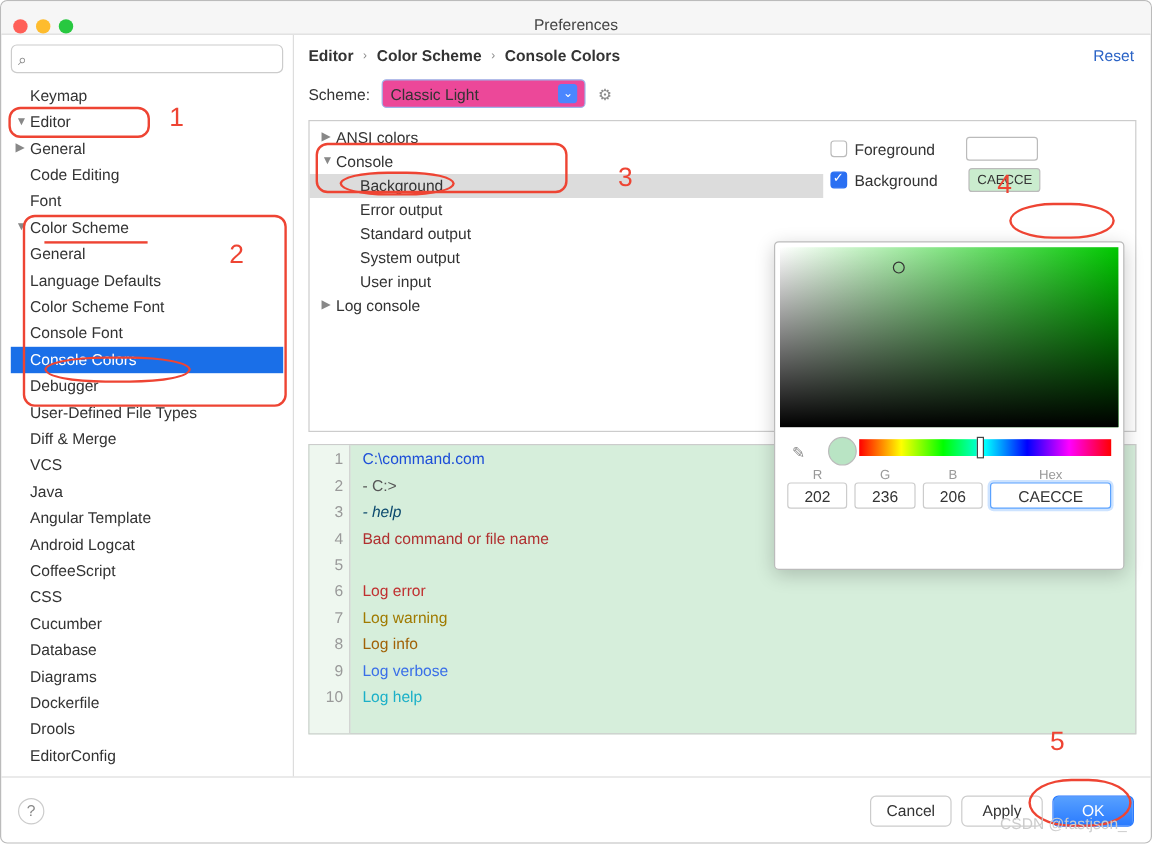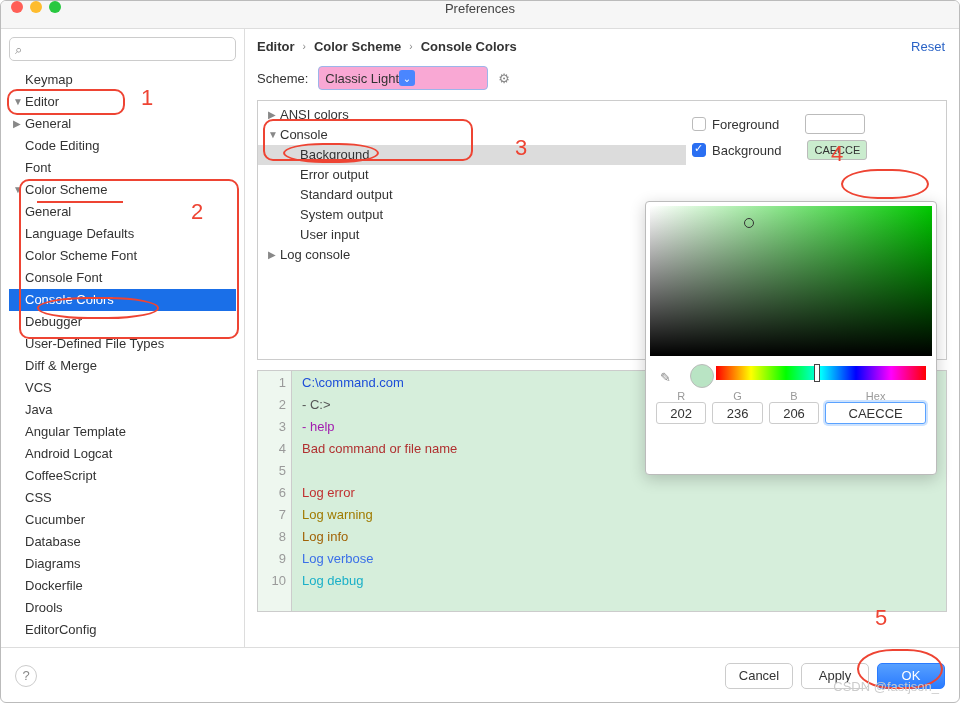--- a/index.html
+++ b/index.html
@@ -1,37 +1,37 @@
 <!DOCTYPE html>
 <html><head>
 <meta charset="utf-8">
 <style>
 *{box-sizing:border-box;margin:0;padding:0;font-family:-apple-system,Helvetica,Arial,sans-serif;font-size:13px;color:#333}
 body{background:#fff;width:960px;height:703px;position:relative;border:1px solid #bbb;border-radius:6px;overflow:hidden}
-.titlebar{height:28px;display:flex;align-items:flex-start;position:relative;border-bottom:1px solid #ddd;background:#f6f6f6}
+.titlebar{height:28px;display:flex;align-items:flex-end;position:relative;border-bottom:1px solid #ddd;background:#f6f6f6}
 .traffic{display:flex;gap:7px;padding-left:10px}
 .tl{width:12px;height:12px;border-radius:50%}
 .title{position:absolute;left:0;right:0;text-align:center;font-size:13px;color:#444;pointer-events:none}
 .top{display:flex;height:618px}
 .sidebar{width:244px;border-right:1px solid #ddd;padding:8px 8px 0 8px;overflow:hidden}
 .search{position:relative;margin-bottom:8px}
 .search input{width:100%;height:24px;border:1px solid #ccc;border-radius:5px;padding:0 8px 0 22px;background:#fff}
 .mag{position:absolute;left:6px;top:5px;font-size:13px;color:#888}
 .tree{font-size:13px;line-height:22px}
 .tree .row{display:flex;align-items:center;white-space:nowrap;padding-left:4px}
 .caret{display:inline-block;width:12px;color:#888;font-size:10px}
 .in1{padding-left:22px}.in2{padding-left:40px}
 .sel{background:#1a6fe8;color:#fff;border-radius:0}
 .sel span{color:#fff}
 .content{flex:1;position:relative;padding:10px 12px 0 12px;overflow:hidden}
 .crumbs{display:flex;align-items:center;gap:8px;font-size:13px;margin-bottom:12px}
 .crumbs .sep{color:#888;font-size:10px}
 .reset{position:absolute;right:14px;top:10px;color:#2a63c6;font-size:13px}
 .schemerow{display:flex;align-items:center;gap:10px;margin-bottom:10px}
-.combo{display:inline-flex;align-items:center;min-width:170px;height:24px;border:1px solid #9cb5ea;border-radius:4px;padding:0 6px;color:#2a4fbd;background:#f9a8d4}
+.combo{display:inline-flex;align-items:center;justify-content:space-between;min-width:170px;height:24px;border:1px solid #9cb5ea;border-radius:4px;padding:0 6px;color:#2a4fbd;background:#ec4899}
 .combo .chev{background:#4a86ff;color:#fff;width:16px;height:16px;border-radius:3px;display:flex;align-items:center;justify-content:center;font-size:10px}
 .gear{color:#888}
 .midbox{border:1px solid #ccc;height:260px;display:flex;margin-bottom:10px}
 .attrlist{flex:1;padding:4px 0;font-size:13px;line-height:20px}
 .attrlist .arow{display:flex;align-items:center;padding-left:10px}
 .attrlist .ain{padding-left:30px}
 .attrlist .asel{background:#dcdcdc}
 .rightcol{width:260px;padding:10px 6px}
 .chkrow{display:flex;align-items:center;gap:6px;height:26px;color:#555}
 .chkrow.disabled{color:#bbb}
@@ -267,21 +267,21 @@
           <div class="prow">
             <span class="ln">1</span>
             <span class="pc" style="color:#1d4ed8">C:\command.com</span>
           </div>
           <div class="prow">
             <span class="ln">2</span>
             <span class="pc" style="color:#555">- C:&gt;</span>
           </div>
           <div class="prow">
             <span class="ln">3</span>
-            <span class="pc" style="color:#a21caf;">- help</span>
+            <span class="pc" style="color:#0c4a6e;font-style:italic">- help</span>
           </div>
           <div class="prow">
             <span class="ln">4</span>
             <span class="pc" style="color:#b03030">Bad command or file name</span>
           </div>
           <div class="prow">
             <span class="ln">5</span>
             <span class="pc" style="color:#555"></span>
           </div>
           <div class="prow">
@@ -295,21 +295,21 @@
           <div class="prow">
             <span class="ln">8</span>
             <span class="pc" style="color:#a16207">Log info</span>
           </div>
           <div class="prow">
             <span class="ln">9</span>
             <span class="pc" style="color:#3a6fe8">Log verbose</span>
           </div>
           <div class="prow">
             <span class="ln">10</span>
-            <span class="pc" style="color:#1bb0c8">Log debug</span>
+            <span class="pc" style="color:#1bb0c8">Log help</span>
           </div>
         </div>
     </div>
   </div>
 </div>
 
 <div class="footer">
   <div class="help">?</div>
   <div class="btns">
     <div class="btn">Cancel</div>

